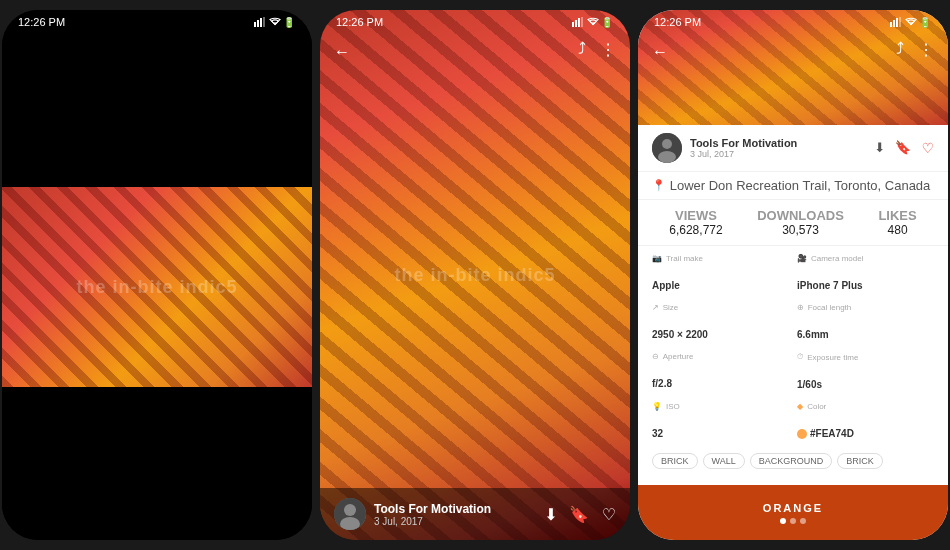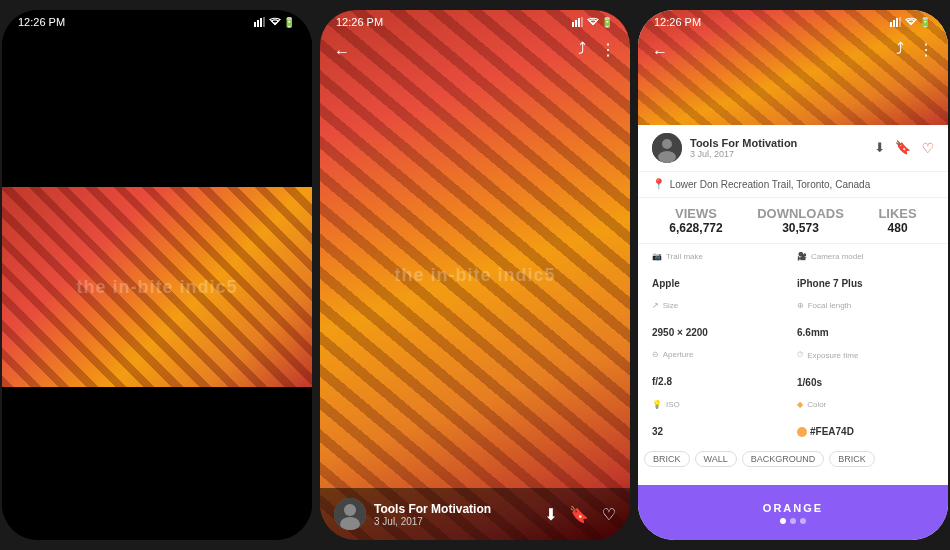--- a/index.html
+++ b/index.html
@@ -227,42 +227,42 @@
       display: flex;
       gap: 10px;
     }
     .screen3 .location-row {
       display: flex;
       align-items: center;
       padding: 6px 14px;
       border-bottom: 1px solid #f0f0f0;
     }
     .screen3 .location-text {
-      font-size: 10px;
+      font-size: 13px;
       color: #555;
       margin-left: 4px;
     }
     .screen3 .stats-row {
       display: flex;
       justify-content: space-around;
       padding: 8px 14px;
       border-bottom: 1px solid #f0f0f0;
     }
     .screen3 .stat-item {
       text-align: center;
     }
     .screen3 .stat-label {
       font-size: 13px;
       color: #999;
       text-transform: uppercase;
       font-weight: bold;
     }
     .screen3 .stat-value {
       font-size: 12px;
-      font-weight: 700;
+      font-weight: 400;
       color: #222;
     }
     .screen3 .meta-grid {
       display: grid;
       grid-template-columns: 1fr 1fr;
       padding: 4px 14px;
       gap: 4px 8px;
     }
     .screen3 .meta-item {
       padding: 4px 0;
@@ -284,32 +284,32 @@
       display: inline-block;
       width: 10px; height: 10px;
       border-radius: 50%;
       background: #FEA74D;
       vertical-align: middle;
       margin-right: 3px;
     }
     .screen3 .tags-row {
       display: flex;
       gap: 5px;
-      padding: 6px 6px;
+      padding: 6px 14px;
       flex-wrap: wrap;
     }
     .screen3 .tag {
       border: 1px solid #ddd;
       border-radius: 12px;
       padding: 2px 8px;
       font-size: 9px;
       color: #666;
     }
     .screen3 .orange-banner {
-      background: #8b5cf6;
+      background: #c2410c;
       color: #fff;
       text-align: center;
       padding: 8px;
       font-size: 11px;
       font-weight: 700;
       letter-spacing: 2px;
       position: absolute;
       bottom: 0; left: 0; right: 0;
       height: 55px;
       display: flex;

